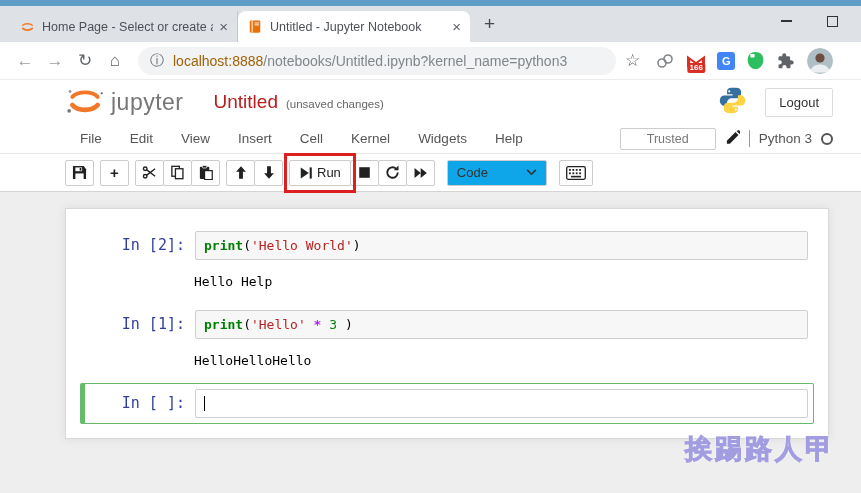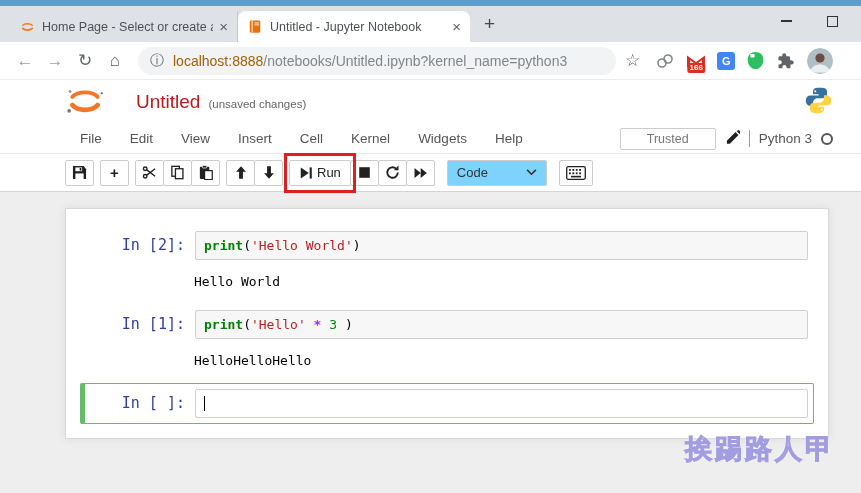--- a/index.html
+++ b/index.html
@@ -54,21 +54,21 @@
   .kernel-ind { width:12px; height:12px; border:2px solid #555; border-radius:50%; }
 
   
   .toolbar { background:#fff; height:38px; display:flex; align-items:center; padding-left:65px; border-bottom:1px solid #d4d4d4; box-shadow:0 2px 3px rgba(0,0,0,0.05); position:relative; }
   .tb-gap { width:6px; }
   .btn { height:26px; min-width:29px; padding:0 6px; background:#fff; border:1px solid #ccc; border-radius:2px; display:inline-flex; align-items:center; justify-content:center; color:#212121; font-size:15px; font-weight:bold; font-family:inherit; }
   .btn-group { display:inline-flex; }
   .btn-group .btn + .btn { margin-left:-1px; }
   .run-btn { padding:0 9px; gap:4px; font-size:13px; font-weight:normal; position:relative; }
   .annotation { position:absolute; left:-6px; top:-8px; width:calc(100% + 12px); height:calc(100% + 16px); border:3px solid #dd1f1f; pointer-events:none; z-index:5; }
-  .cell-type-select { height:26px; width:100px; border:1px solid #ccc; border-radius:2px; background:#7dd3fc; display:flex; align-items:center; justify-content:space-between; padding:0 9px; font-size:13px; color:#333; margin:0; }
+  .cell-type-select { height:26px; width:100px; border:1px solid #ccc; border-radius:2px; background:#0ea5e9; display:flex; align-items:center; justify-content:space-between; padding:0 9px; font-size:13px; color:#333; margin:0; }
   .kb-btn { width:34px; }
 
   
   .main { position:relative; height:301px; background:#eee; padding-top:16px; }
   .nb-container { margin-left:65px; width:764px; background:#fff; border:1px solid #d9d9d9; box-shadow:0 0 10px rgba(0,0,0,0.08); padding:12px 0 14px; }
   .cell { display:flex; align-items:flex-start; margin:4px 14px 0; padding:5px; border:1px solid transparent; }
   .cell.active { border:1px solid #66bb6a; border-left:5px solid #66bb6a; border-radius:2px; padding-left:1px; margin-top:4px; }
   .prompt { width:109px; flex-shrink:0; text-align:right; padding:6px 10px 0 0; font-family:"DejaVu Sans Mono","Liberation Mono",monospace; font-size:15px; color:#303f9f; line-height:17px; white-space:pre; }
   .code-box { flex:1; background:#f7f7f7; border:1px solid #cfcfcf; border-radius:2px; padding:5px 8px; font-family:"DejaVu Sans Mono","Liberation Mono",monospace; font-size:13px; line-height:17px; color:#000; min-height:29px; white-space:pre; }
   .code-box.empty { background:#fff; }
@@ -174,31 +174,33 @@
 <div class="nb-header">
   <span>
     <svg width="42" height="29" viewBox="0 0 46 32">
         <path d="M9 12 C15 5.5, 31 5.5, 37 12" stroke="#f37726" stroke-width="4.2" fill="none" stroke-linecap="round"></path>
         <path d="M9 21 C15 28, 31 28, 37 21" stroke="#f37726" stroke-width="5.2" fill="none" stroke-linecap="round"></path>
         <circle cx="6.5" cy="6" r="1.6" fill="#9e9e9e"></circle>
         <circle cx="41.5" cy="8" r="1.2" fill="#616161"></circle>
         <circle cx="5.5" cy="27.5" r="2" fill="#757575"></circle>
       </svg>
   </span>
+  <span class="logo-text">jupyter</span>
   <span class="nb-title">Untitled</span>
   <span class="nb-checkpoint">(unsaved changes)</span>
   <span class="spacer"></span>
   <span>
     <svg width="29" height="29" viewBox="0 0 32 32">
         <path fill="#3670a0" d="M15.9 2c-4.4 0-5.9 1.8-5.9 4v3.1h6.1v1.3H6.9C4.3 10.4 2 12.5 2 16.1s2.3 5.8 4.9 5.8H10v-3.4c0-2.9 2.4-5.1 5.3-5.1h6c2.3 0 4.1-1.9 4.1-4.2V6c0-2.2-1.8-4-5.9-4h-3.6z"></path>
         <path fill="#ffd343" d="M16.1 30c4.4 0 5.9-1.8 5.9-4v-3.1h-6.1v-1.3h9.2c2.6 0 4.9-2.1 4.9-5.7s-2.3-5.8-4.9-5.8H22v3.4c0 2.9-2.4 5.1-5.3 5.1h-6c-2.3 0-4.1 1.9-4.1 4.2V26c0 2.2 1.8 4 5.9 4h3.6z"></path>
         <circle cx="12.4" cy="5.9" r="1.2" fill="#fff"></circle>
         <circle cx="19.6" cy="26.1" r="1.2" fill="#fff"></circle>
       </svg>
   </span>
+  <button class="logout-btn">Logout</button>
 </div>
 
 <div class="menubar">
   <span class="menu-item">File</span>
   <span class="menu-item">Edit</span>
   <span class="menu-item">View</span>
   <span class="menu-item">Insert</span>
   <span class="menu-item">Cell</span>
   <span class="menu-item">Kernel</span>
   <span class="menu-item">Widgets</span>
@@ -322,21 +324,21 @@
 
 <div class="main">
   <div class="nb-container">
 
     <div class="cell">
       <div class="prompt">In [2]:</div>
       <div class="code-box"><span class="tok-kw">print</span><span>(</span><span class="tok-str">'Hello World'</span><span>)</span></div>
     </div>
     <div class="output-row">
       <div class="out-spacer"></div>
-      <div class="output-text">Hello World</div>
+      <div class="output-text">Hello Help</div>
     </div>
 
     <div class="cell">
       <div class="prompt">In [1]:</div>
       <div class="code-box"><span class="tok-kw">print</span><span>(</span><span class="tok-str">'Hello'</span><span> </span><span class="tok-op">*</span><span> </span><span class="tok-num">3</span><span> )</span></div>
     </div>
     <div class="output-row">
       <div class="out-spacer"></div>
       <div class="output-text">HelloHelloHello</div>
     </div>

